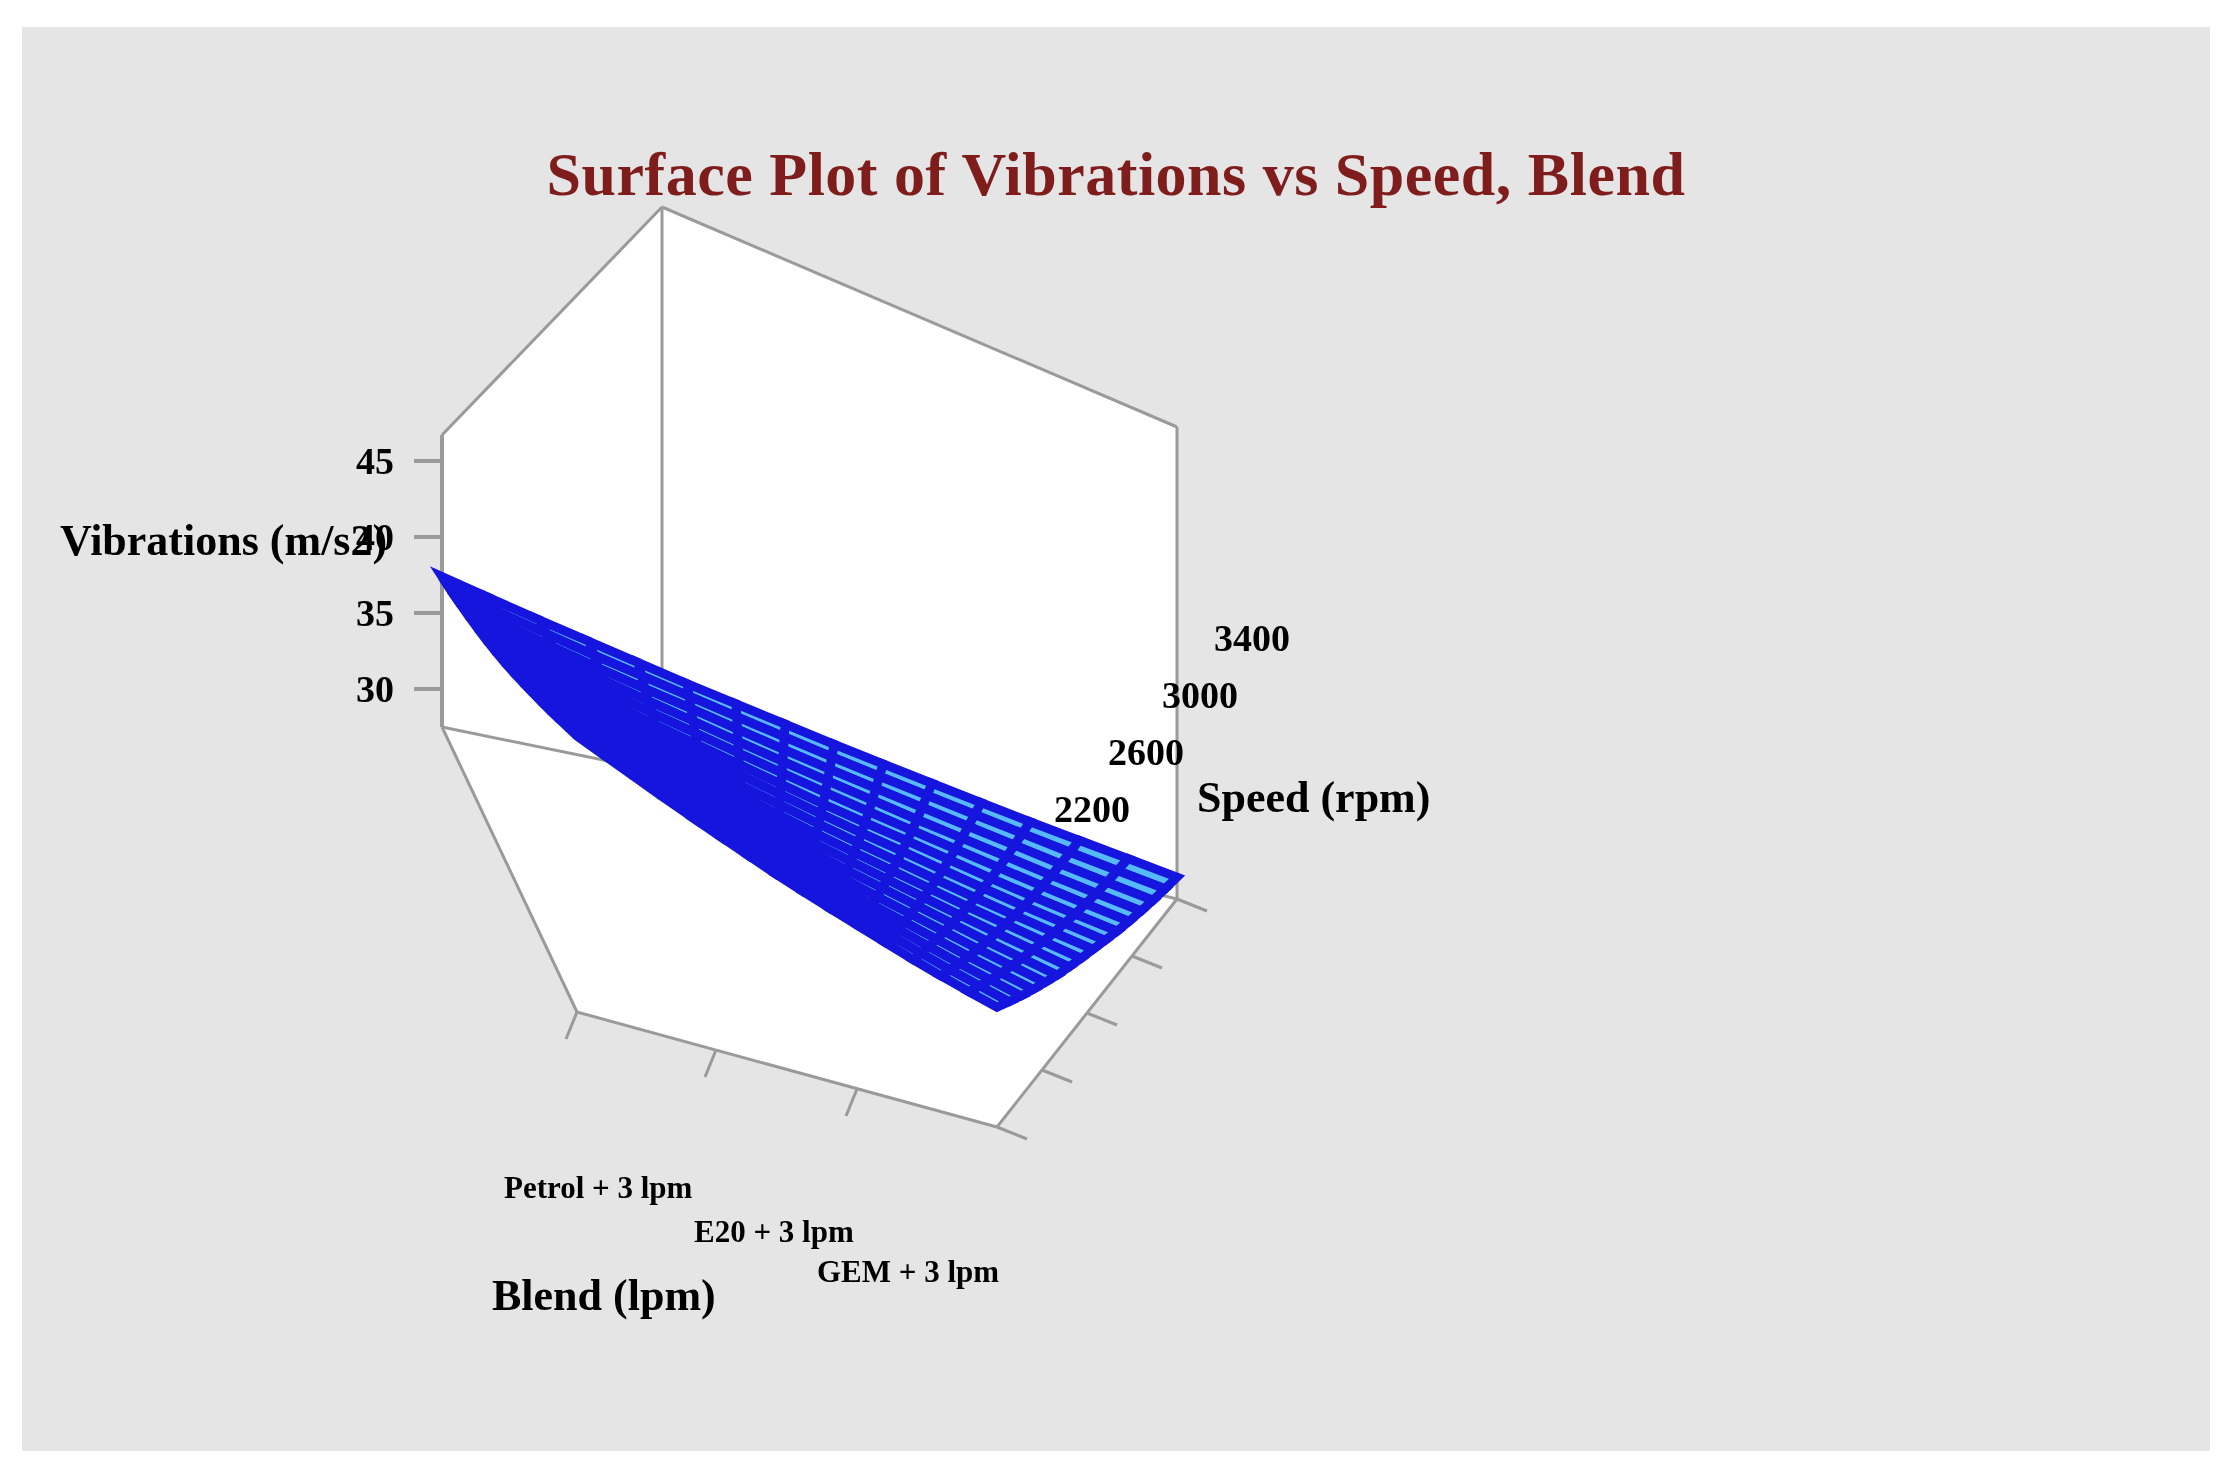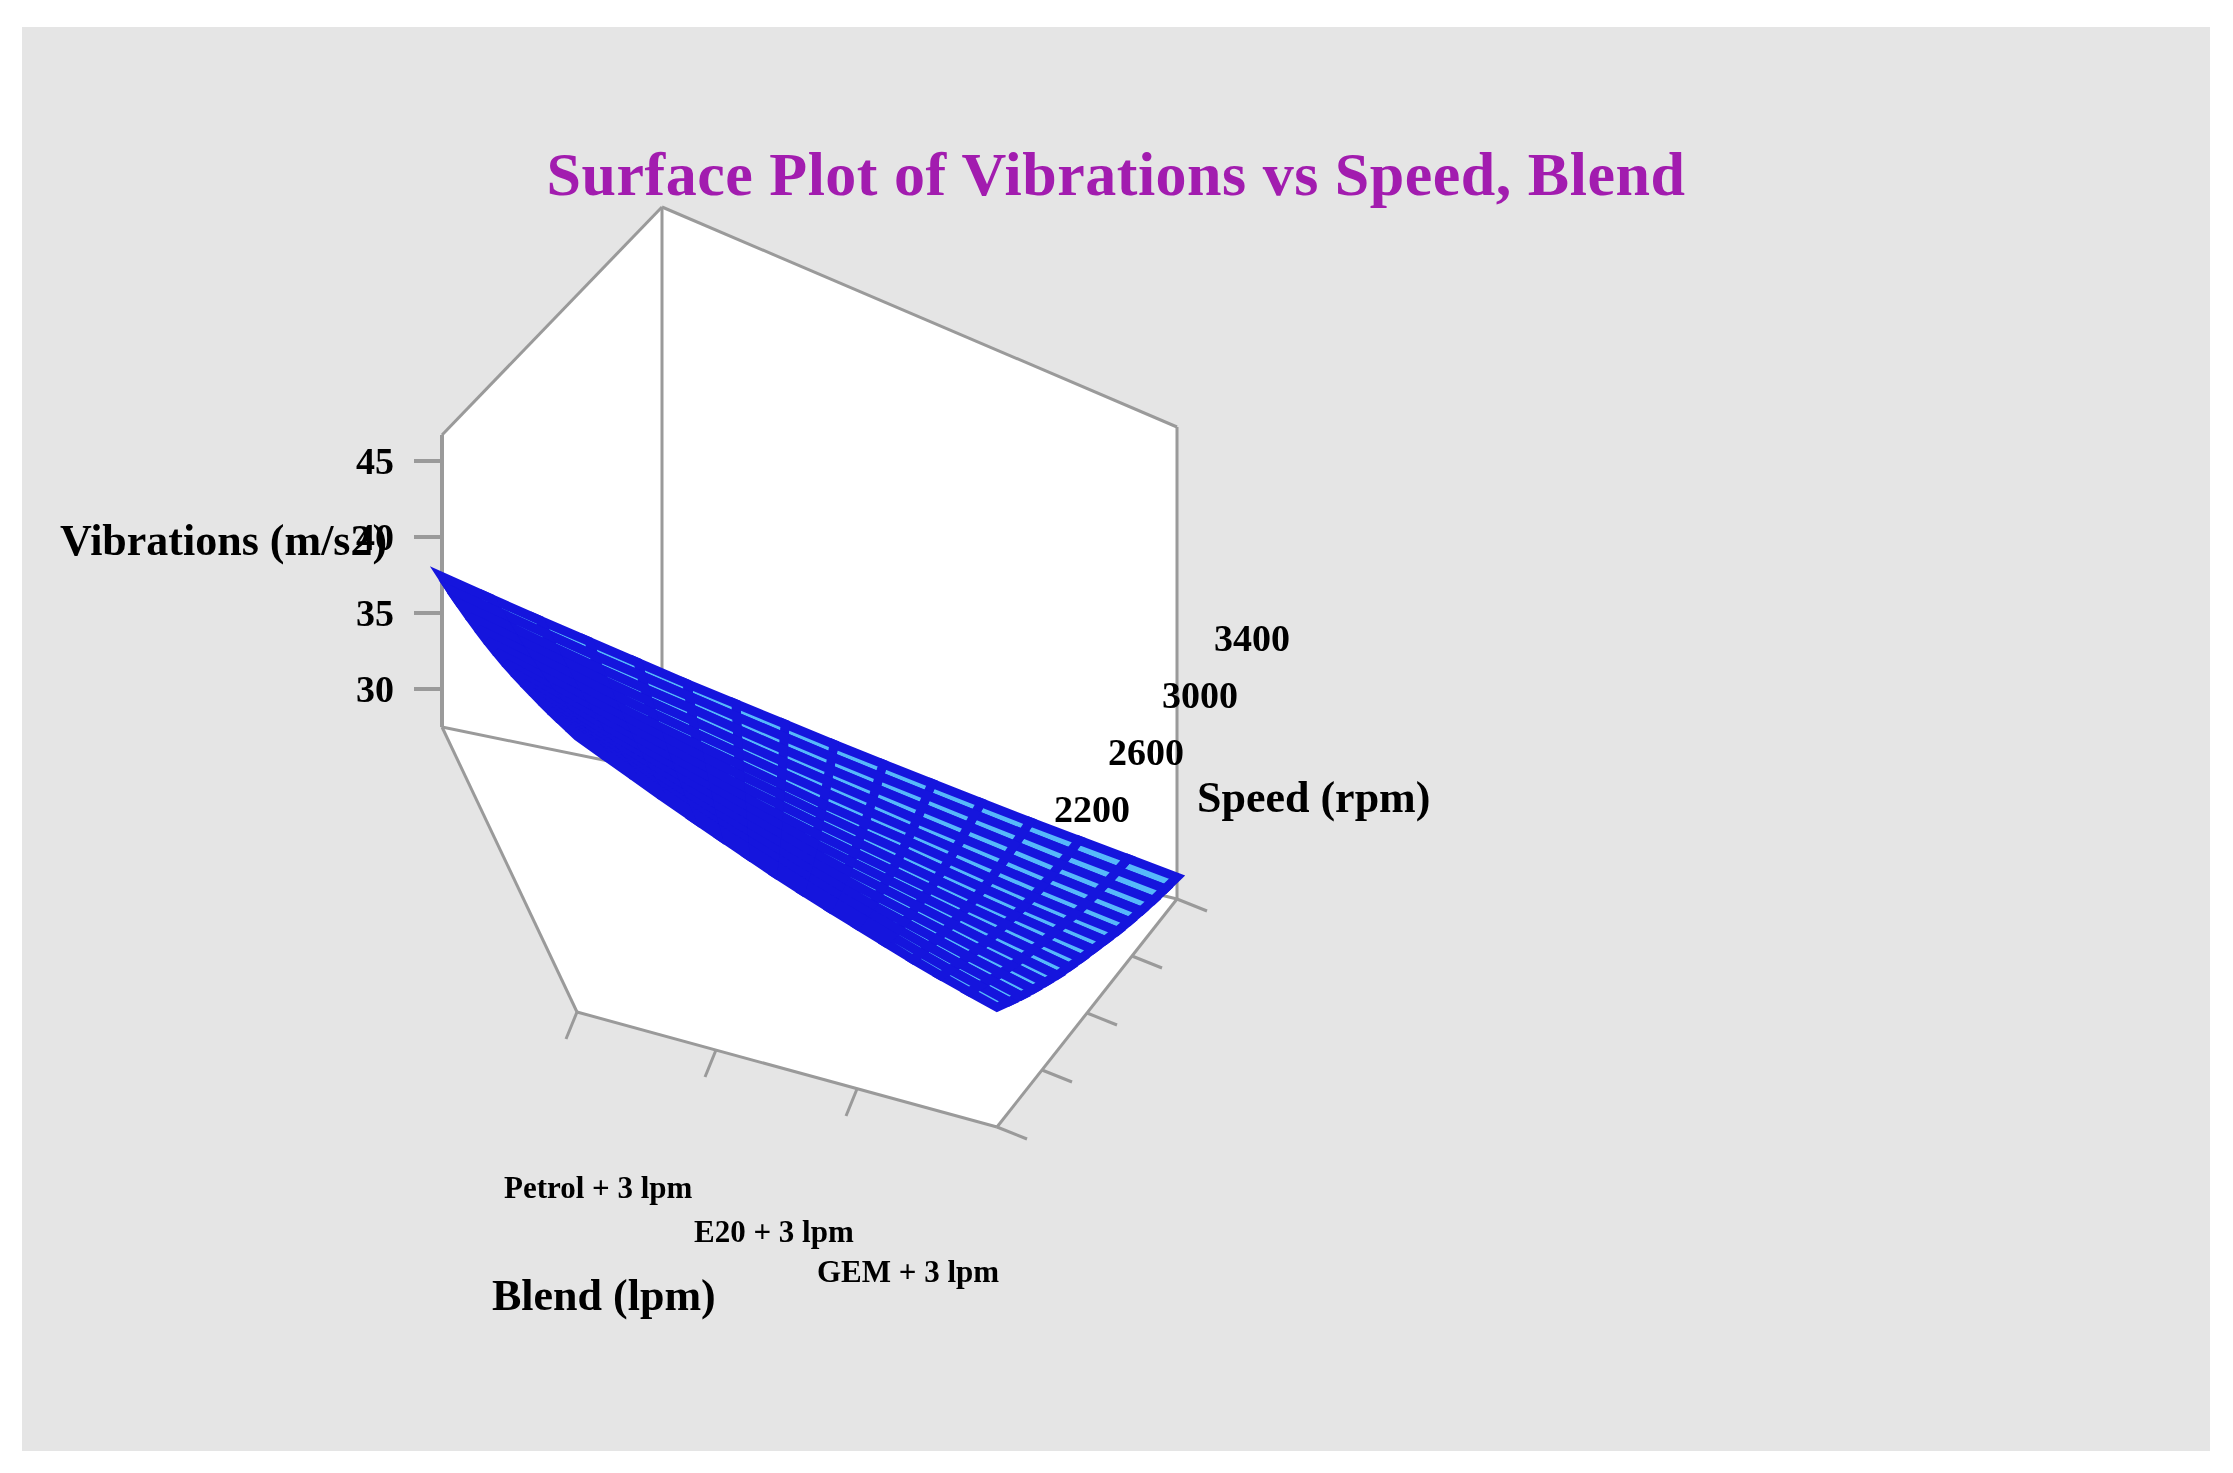--- a/index.html
+++ b/index.html
@@ -26,21 +26,21 @@
   #chart-title {
     position: absolute;
     left: 0;
     top: 112px;
     width: 2188px;
     text-align: center;
     font-family: "Liberation Serif", serif;
     font-weight: bold;
     font-size: 62px;
     letter-spacing: 0.5px;
-    color: #a21caf;
+    color: #7f1d1d;
     white-space: nowrap;
   }
   #plot-svg {
     position: absolute;
     left: 0;
     top: 0;
   }
   .axis-tick-label {
     font-family: "Liberation Serif", serif;
     font-weight: bold;

